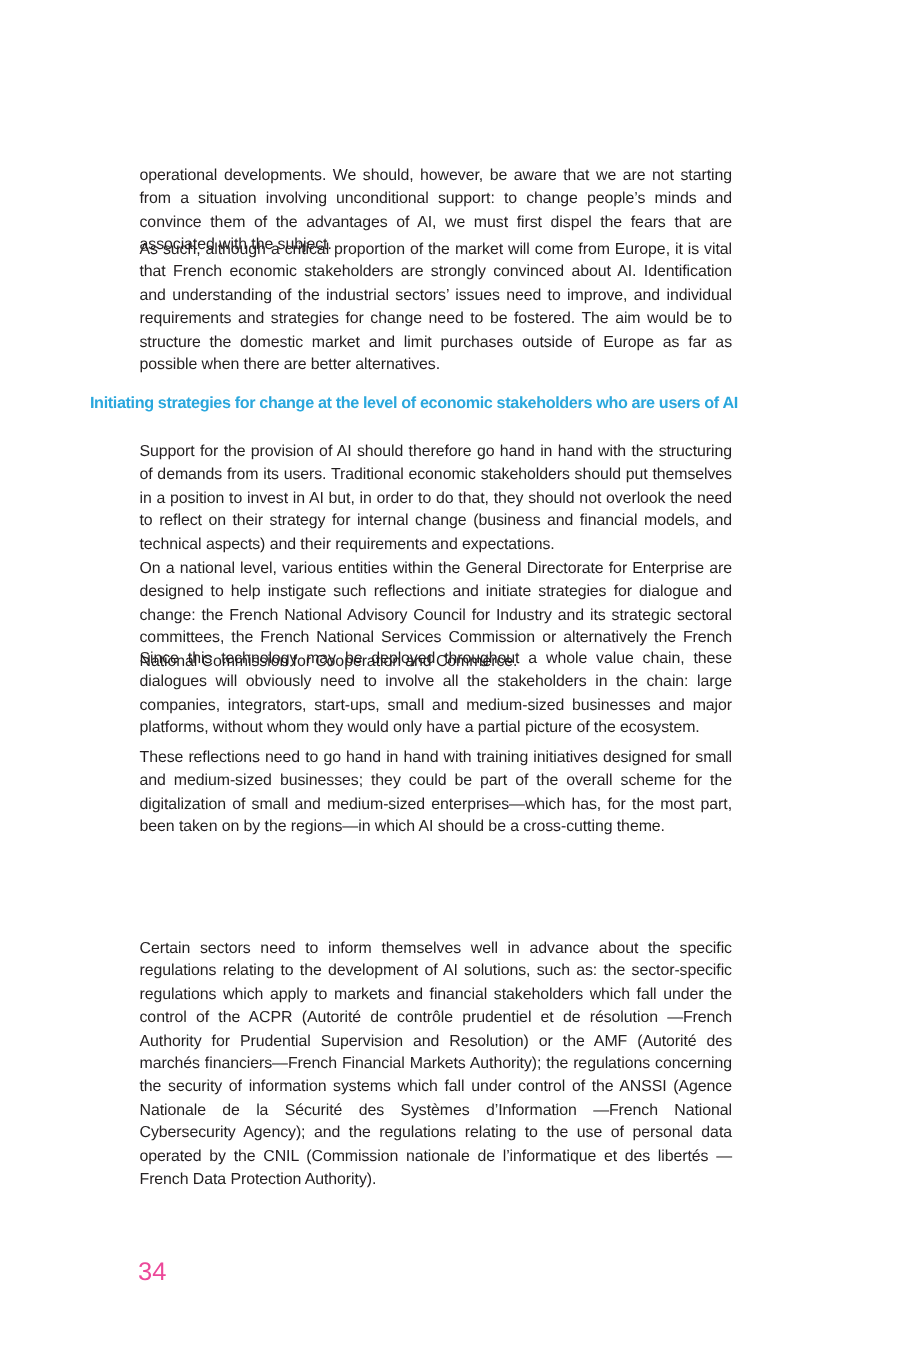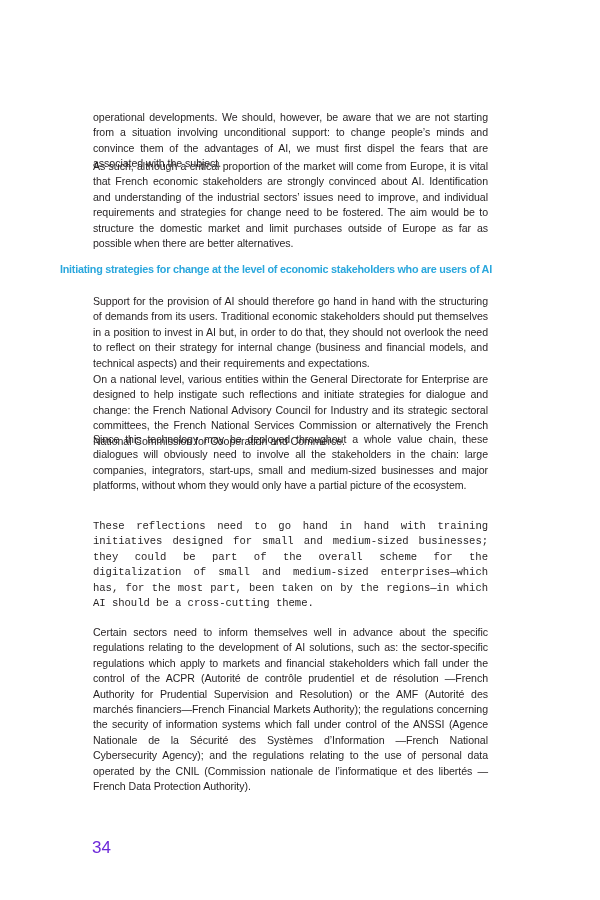--- a/index.html
+++ b/index.html
@@ -4,28 +4,28 @@
 <style>
   html, body { margin: 0; padding: 0; background: #ffffff; }
   body { width: 600px; height: 900px; position: relative; overflow: hidden;
          font-family: "Liberation Sans", sans-serif; color: #231f20; }
   .page { position: absolute; left: 0; top: 0; width: 600px; height: 900px; }
   .para { position: absolute; left: 93px; width: 395px; font-size: 10.6px;
           line-height: 15.4px; text-align: justify; margin: 0; letter-spacing: -0.05px; }
   .heading { position: absolute; left: 36px; font-size: 10.8px; font-weight: bold;
              color: #2aa7dd; margin: 0; white-space: nowrap; letter-spacing: -0.25px; }
   .page-number { position: absolute; left: 92px; top: 838px; font-size: 17px;
-                 color: #6d28d9; margin: 0; }
+                 color: #ec4899; margin: 0; }
 </style>
 </head>
 <body>
 
 <div class="page">
   <p class="para" style="top:100px;margin-top:10px;">operational developments. We should, however, be aware that we are not starting from a situation involving unconditional support: to change people’s minds and convince them of the advantages of AI, we must first dispel the fears that are associated with the subject.</p>
   <p class="para" style="top:159px;">As such, although a critical proportion of the market will come from Europe, it is vital that French economic stakeholders are strongly convinced about AI. Identification and understanding of the industrial sectors’ issues need to improve, and individual requirements and strategies for change need to be fostered. The aim would be to structure the domestic market and limit purchases outside of Europe as far as possible when there are better alternatives.</p>
   <p class="heading" style="top:263px;padding-left:24px;">Initiating strategies for change at the level of economic stakeholders who are users of AI</p>
   <p class="para" style="top:294px;">Support for the provision of AI should therefore go hand in hand with the structuring of demands from its users. Traditional economic stakeholders should put themselves in a position to invest in AI but, in order to do that, they should not overlook the need to reflect on their strategy for internal change (business and financial models, and technical aspects) and their requirements and expectations.</p>
   <p class="para" style="top:372px;">On a national level, various entities within the General Directorate for Enterprise are designed to help instigate such reflections and initiate strategies for dialogue and change: the French National Advisory Council for Industry and its strategic sectoral committees, the French National Services Commission or alternatively the French National Commission for Cooperation and Commerce.</p>
   <p class="para" style="top:432px;">Since this technology may be deployed throughout a whole value chain, these dialogues will obviously need to involve all the stakeholders in the chain: large companies, integrators, start-ups, small and medium-sized businesses and major platforms, without whom they would only have a partial picture of the ecosystem.</p>
-  <p class="para" style="top:519px;font-family:Liberation Mono, monospace;">These reflections need to go hand in hand with training initiatives designed for small and medium-sized businesses; they could be part of the overall scheme for the digitalization of small and medium-sized enterprises—which has, for the most part, been taken on by the regions—in which AI should be a cross-cutting theme.</p>
+  <p class="para" style="top:498px;">These reflections need to go hand in hand with training initiatives designed for small and medium-sized businesses; they could be part of the overall scheme for the digitalization of small and medium-sized enterprises—which has, for the most part, been taken on by the regions—in which AI should be a cross-cutting theme.</p>
   <p class="para" style="top:625px;">Certain sectors need to inform themselves well in advance about the specific regulations relating to the development of AI solutions, such as: the sector-specific regulations which apply to markets and financial stakeholders which fall under the control of the ACPR (Autorité de contrôle prudentiel et de résolution —French Authority for Prudential Supervision and Resolution) or the AMF (Autorité des marchés financiers—French Financial Markets Authority); the regulations concerning the security of information systems which fall under control of the ANSSI (Agence Nationale de la Sécurité des Systèmes d’Information —French National Cybersecurity Agency); and the regulations relating to the use of personal data operated by the CNIL (Commission nationale de l’informatique et des libertés — French Data Protection Authority).</p>
   <p class="page-number">34</p>
 </div>
 
 </body></html>

